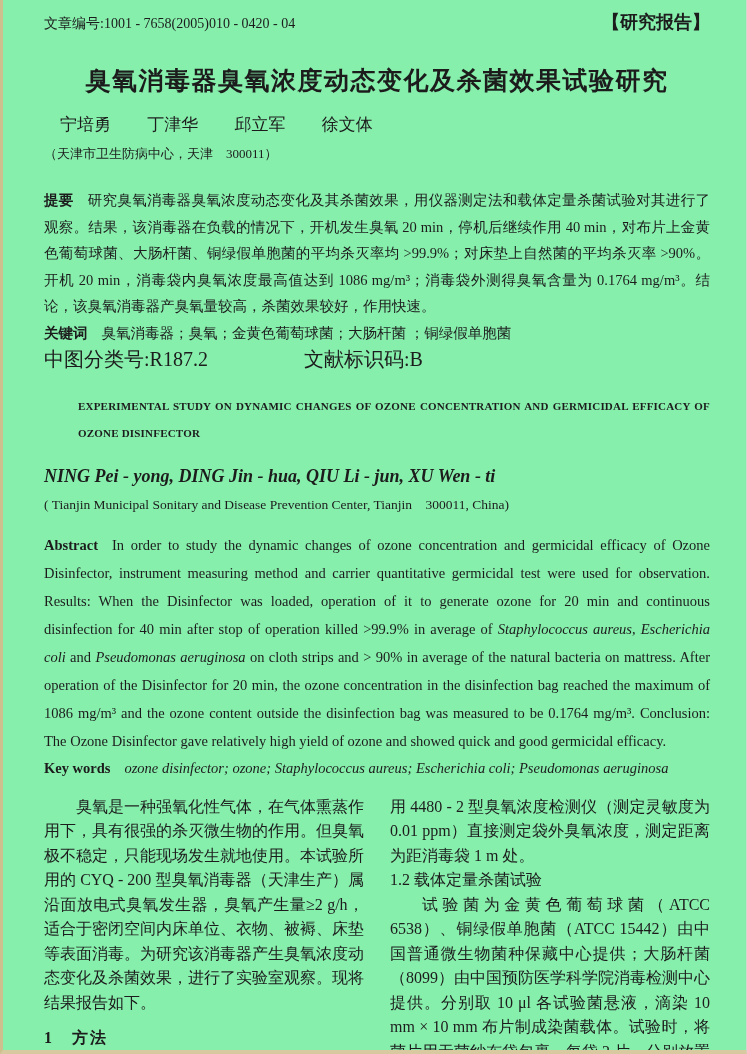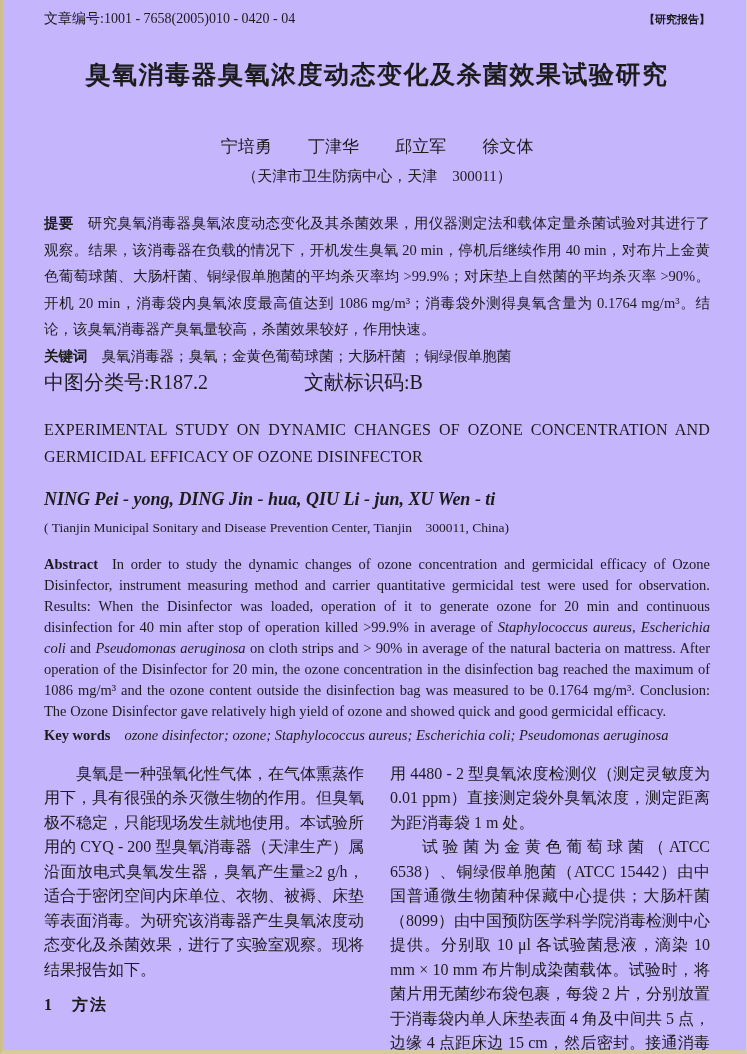--- a/index.html
+++ b/index.html
@@ -1,47 +1,47 @@
 <!DOCTYPE html>
 <html><head>
 <meta charset="utf-8">
 <style>
   html,body{margin:0;padding:0;background:#e9e6de;}
   .page{
     position:relative;
     width:747px;height:1054px;
     margin:0 auto;
-    background:#c4b5fd;
+    background:#86efac;
     box-sizing:border-box;
     border-left:3px solid #cdbf8e;
     border-bottom:4px solid #d9c9a0;
     border-right:1px solid #d6d3cc;
     overflow:hidden;
     font-family:"Liberation Serif","DejaVu Serif",serif;
     color:#1c1c1c;
   }
   .content{padding:10px 36px 0 41px;}
   
   .header-row{display:flex;justify-content:space-between;align-items:baseline;font-size:14px;}
-  .report-tag{font-weight:bold;font-size:11px;}
+  .report-tag{font-weight:bold;font-size:18px;}
   
   .title-cn{margin-top:30px;text-align:center;font-size:25px;font-weight:bold;letter-spacing:1.5px;}
-  .authors-cn{margin-top:44px;text-align:center;font-size:17px;font-family:Liberation Serif, serif;}
+  .authors-cn{margin-top:16px;font-size:17px;font-family:Liberation Serif, serif;}
   .authors-cn span{margin:0 16px;}
-  .affil-cn{margin-top:9px;text-align:center;font-size:15px;}
+  .affil-cn{margin-top:9px;text-align:left;font-size:13px;}
   
   .cn-abstract-block{margin-top:24px;font-size:14.5px;line-height:26.5px;text-align:justify;}
   .cn-abstract-block .lbl{font-weight:bold;margin-right:14px;}
   .cn-clc{font-size:20px;line-height:26.5px;}
   .cn-clc .gap{display:inline-block;width:96px;}
   
-  .en-title{margin-top:20px;font-size:16px;font-weight:normal;line-height:27px;text-align:justify;letter-spacing:.2px;}
+  .en-title{margin-top:20px;font-size:11px;font-weight:bold;line-height:27px;text-align:justify;letter-spacing:.2px;margin-left:34px;}
   .en-authors{margin-top:19px;font-size:18px;font-style:italic;font-weight:bold;}
   .en-affil{margin-top:9px;font-size:13.5px;}
-  .en-abstract{margin-top:17px;font-size:14.5px;line-height:21px;text-align:justify;}
+  .en-abstract{margin-top:17px;font-size:14.5px;line-height:28px;text-align:justify;}
   .en-abstract .lbl,.en-keywords .lbl{font-weight:bold;font-style:normal;margin-right:14px;text-align:right;}
   .en-abstract .it{font-style:italic;}
   .en-keywords{font-size:14.5px;line-height:27px;}
   .en-keywords .kw{font-style:italic;}
   
   .columns{display:flex;margin-top:13px;column-gap:26px;}
   .col{flex:1 1 0;font-size:16px;line-height:24.5px;text-align:justify;}
   .blk-p{margin:0;}
   .blk-p.ind{text-indent:2em;}
   .blk-h1{font-weight:bold;margin:11px 0 9px 0;letter-spacing:2px;}
@@ -83,18 +83,19 @@
 
     <div class="en-keywords"><span class="lbl">Key words</span><span class="kw">ozone disinfector; ozone; Staphylococcus aureus; Escherichia coli; Pseudomonas aeruginosa</span></div>
 
     <div class="columns">
       <div class="col">
           <div class="blk-p ind">臭氧是一种强氧化性气体，在气体熏蒸作用下，具有很强的杀灭微生物的作用。但臭氧极不稳定，只能现场发生就地使用。本试验所用的 CYQ - 200 型臭氧消毒器（天津生产）属沿面放电式臭氧发生器，臭氧产生量≥2 g/h，适合于密闭空间内床单位、衣物、被褥、床垫等表面消毒。为研究该消毒器产生臭氧浓度动态变化及杀菌效果，进行了实验室观察。现将结果报告如下。</div>
           <div class="blk-h1">1　方法</div>
         </div>
       <div class="col">
           <div class="blk-p">用 4480 - 2 型臭氧浓度检测仪（测定灵敏度为 0.01 ppm）直接测定袋外臭氧浓度，测定距离为距消毒袋 1 m 处。</div>
+          <div class="blk-h2">1.2 载体定量杀菌试验</div>
           <div class="blk-p ind">试验菌为金黄色葡萄球菌（ATCC 6538）、铜绿假单胞菌（ATCC 15442）由中国普通微生物菌种保藏中心提供；大肠杆菌（8099）由中国预防医学科学院消毒检测中心提供。分别取 10 μl 各试验菌悬液，滴染 10 mm × 10 mm 布片制成染菌载体。试验时，将菌片用无菌纱布袋包裹，每袋 2 片，分别放置于消毒袋内单人床垫表面 4 角及中间共 5 点，边缘 4 点距床边 15 cm，然后密封。接通消毒机臭氧输送管，开启臭氧发生器，消毒机发生臭氧不同时间后停机，继续维持作用 40 min。试验环境温度为 25℃，相对湿度为 50% ~ 55%。试验结束后，取出菌片，连同不经处理的阳性对照菌片分别投入含回收液试</div>
         </div>
     </div>
 
   </div>
 </div>
 
 </body></html>

